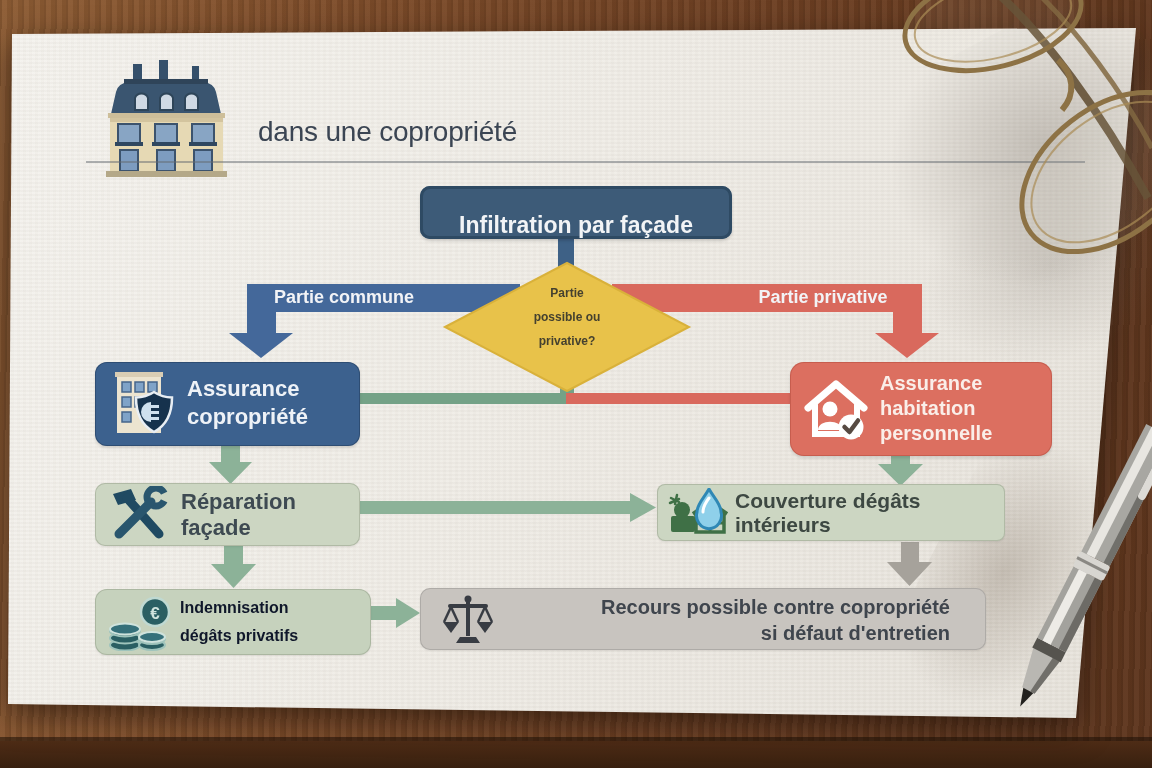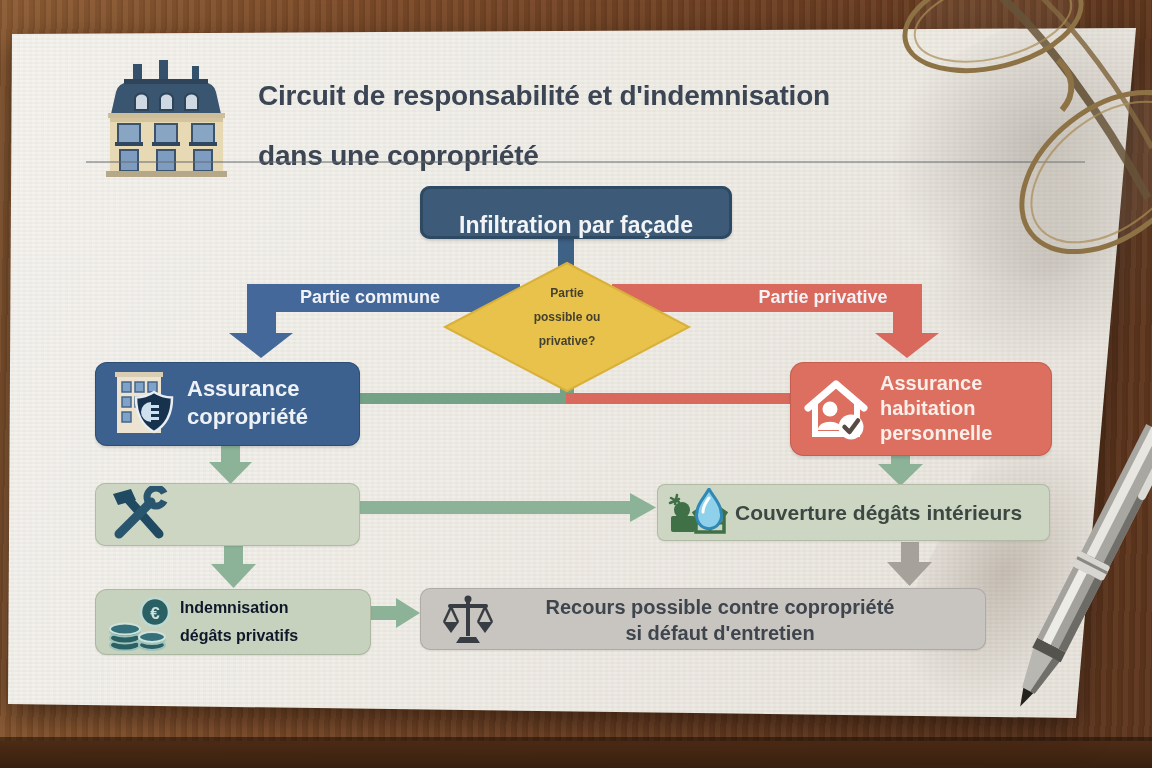--- a/index.html
+++ b/index.html
@@ -20,56 +20,56 @@
   .soft-shadow{position:absolute;pointer-events:none;}
   .sh-glasses1{left:880px;top:30px;width:310px;height:270px;transform:rotate(-28deg);
     background:radial-gradient(ellipse at 55% 45%, rgba(105,96,86,.30), rgba(105,96,86,0) 65%);}
   .sh-glasses2{left:920px;top:170px;width:260px;height:190px;transform:rotate(-20deg);
     background:radial-gradient(ellipse, rgba(105,96,86,.20), rgba(105,96,86,0) 70%);}
   .sh-pen{left:930px;top:420px;width:180px;height:320px;transform:rotate(27deg);
     background:radial-gradient(ellipse at 40% 50%, rgba(70,50,30,.22), rgba(70,50,30,0) 62%);}
 
   .abs{position:absolute;}
   .title1{left:258px;top:80px;font-size:28px;font-weight:bold;color:#3b4553;letter-spacing:-.2px;}
-  .title2{left:258px;top:116px;font-size:28px;font-weight:bold;color:#3b4553;letter-spacing:-.2px;margin-top:24px;}
+  .title2{left:258px;top:116px;font-size:28px;font-weight:normal;color:#3b4553;letter-spacing:-.2px;}
   .divider{left:86px;top:161px;width:999px;height:2px;background:rgba(100,105,112,.5);}
   .logo{left:96px;top:58px;width:142px;height:120px;}
 
   svg.connectors{position:absolute;left:0;top:0;width:1152px;height:768px;pointer-events:none;}
   svg.overlay{position:absolute;left:0;top:0;width:1152px;height:768px;pointer-events:none;}
 
   .node{position:absolute;box-sizing:border-box;}
   .node .txt{position:absolute;font-weight:bold;}
   .start-box{left:420px;top:186px;width:312px;height:53px;background:#3d5b78;border-radius:10px;
     box-shadow:inset 0 0 0 3px #2e4a63, 0 2px 3px rgba(0,0,0,.15);
     display:flex;align-items:flex-end;justify-content:center;color:#f2f4f6;font-size:23px;font-weight:bold;}
   .diamond-text{left:467px;top:281px;width:200px;text-align:center;color:#45412f;font-size:12px;font-weight:bold;line-height:24px;}
   .branch-label{color:#f2f3f6;font-size:18px;font-weight:bold;text-align:center;width:180px;}
-  .lbl-commune{left:280px;top:287px;}
+  .lbl-commune{left:254px;top:287px;}
   .lbl-privative{left:733px;top:287px;}
 
   .box-copro{left:95px;top:362px;width:265px;height:84px;background:#3c618e;border-radius:12px;
     box-shadow:inset 0 0 0 1px rgba(20,40,65,.35), 0 2px 3px rgba(0,0,0,.12);}
   .box-copro .txt{left:92px;top:13px;color:#eef2f7;font-size:22px;line-height:28px;}
   .box-hab{left:790px;top:362px;width:262px;height:94px;background:#dc6f60;border-radius:14px;
     box-shadow:inset 0 0 0 1px rgba(160,60,45,.35), 0 2px 3px rgba(0,0,0,.12);}
   .box-hab .txt{left:90px;top:9px;color:#faeee9;font-size:20px;line-height:25px;}
   .box-rep{left:95px;top:483px;width:265px;height:63px;background:#ccd6c2;border-radius:10px;
     box-shadow:inset 0 0 0 1px rgba(90,105,80,.25), 0 1px 2px rgba(0,0,0,.08);}
   .box-rep .txt{left:86px;top:6px;color:#3e4a52;font-size:22px;line-height:26px;}
-  .box-couv{left:657px;top:484px;width:393px;height:57px;background:#ccd6c2;border-radius:8px;
+  .box-couv{left:657px;top:484px;width:348px;height:57px;background:#ccd6c2;border-radius:8px;
     box-shadow:inset 0 0 0 1px rgba(90,105,80,.25), 0 1px 2px rgba(0,0,0,.08);
     display:flex;align-items:center;}
   .box-couv .txt{position:static;margin-left:78px;color:#3d4842;font-size:21px;}
   .box-indem{left:95px;top:589px;width:276px;height:66px;background:#c6d2bd;border-radius:12px;
     box-shadow:inset 0 0 0 1px rgba(90,105,80,.25), 0 1px 2px rgba(0,0,0,.08);}
   .box-indem .txt{left:85px;top:5px;color:#0f172a;font-size:16px;line-height:28px;}
   .box-recours{left:420px;top:588px;width:566px;height:62px;background:#c8c4bf;border-radius:10px;
     box-shadow:inset 0 0 0 1px rgba(80,80,80,.22), 0 1px 2px rgba(0,0,0,.08);}
-  .box-recours .txt{left:70px;top:6px;width:460px;text-align:center;color:#3f454d;font-size:20px;line-height:26px;font-weight:bold;}
+  .box-recours .txt{left:70px;top:6px;width:460px;text-align:right;color:#3f454d;font-size:20px;line-height:26px;font-weight:bold;}
   .node .icon{position:absolute;}
 </style>
 </head>
 <body>
 
 <div class="stage">
   <div class="wood-line"></div>
   <div class="wood-dark"></div>
 
   <div class="paper-wrap">
@@ -103,21 +103,20 @@
         <rect x="55" y="84" width="28" height="4"></rect>
         <rect x="92" y="84" width="28" height="4"></rect>
     </g>
     <g fill="#7d9cc0" stroke="#3c536d" stroke-width="2">
       <rect x="23" y="92" width="18" height="21"></rect>
       <rect x="60" y="92" width="18" height="21"></rect>
       <rect x="97" y="92" width="18" height="21"></rect>
     </g>
     <rect x="9" y="113" width="121" height="6" fill="#b4a888"></rect>
   </svg>
-  <div class="abs title1">Circuit de responsabilité et d'indemnisation</div>
   <div class="abs title2">dans une copropriété</div>
   <div class="abs divider"></div>
 
   <svg class="connectors" viewBox="0 0 1152 768">
     <rect x="558" y="236" width="16" height="40" fill="#3e6186"></rect>
     <path d="M247,284 L520,284 L520,312 L276,312 L276,333 L293,333 L261,358 L229,333 L247,333 Z" fill="#44689a"></path>
     <path d="M612,284 L922,284 L922,333 L939,333 L907,358 L875,333 L893,333 L893,312 L612,312 Z" fill="#d9695d"></path>
     <rect x="560" y="376" width="14" height="20" fill="#74a287"></rect>
     <rect x="360" y="393" width="208" height="11" fill="#74a287"></rect>
     <rect x="566" y="393" width="226" height="11" fill="#d9695d"></rect>
@@ -188,20 +187,24 @@
   </div>
 
   <div class="node box-rep">
     <svg class="icon" style="left:12px;top:3px" width="68" height="58" viewBox="0 0 68 58">
       <polygon points="6,8 24,3 29,14 11,19" fill="#1f4a62"></polygon>
       <line x1="20" y1="12" x2="52" y2="48" stroke="#1f4a62" stroke-width="9" stroke-linecap="round"></line>
       <circle cx="49" cy="11" r="9" fill="none" stroke="#29566e" stroke-width="7"></circle>
       <polygon points="49,11 66,3 66,19" fill="#ccd6c2"></polygon>
       <line x1="44" y1="16" x2="12" y2="48" stroke="#29566e" stroke-width="9" stroke-linecap="round"></line>
     </svg>
+    <div class="txt">
+      <div>Réparation</div>
+      <div>façade</div>
+    </div>
   </div>
 
   <div class="node box-couv">
     <svg class="icon" style="left:8px;top:4px" width="66" height="50" viewBox="0 0 66 50">
       <g stroke="#3f7046" stroke-width="2.5" stroke-linecap="round">
         <line x1="6" y1="10" x2="14" y2="14"></line>
           <line x1="12" y1="7" x2="10" y2="16"></line>
           <line x1="5" y1="15" x2="14" y2="11"></line>
       </g>
       <circle cx="17" cy="22" r="8" fill="#3f7046"></circle>

